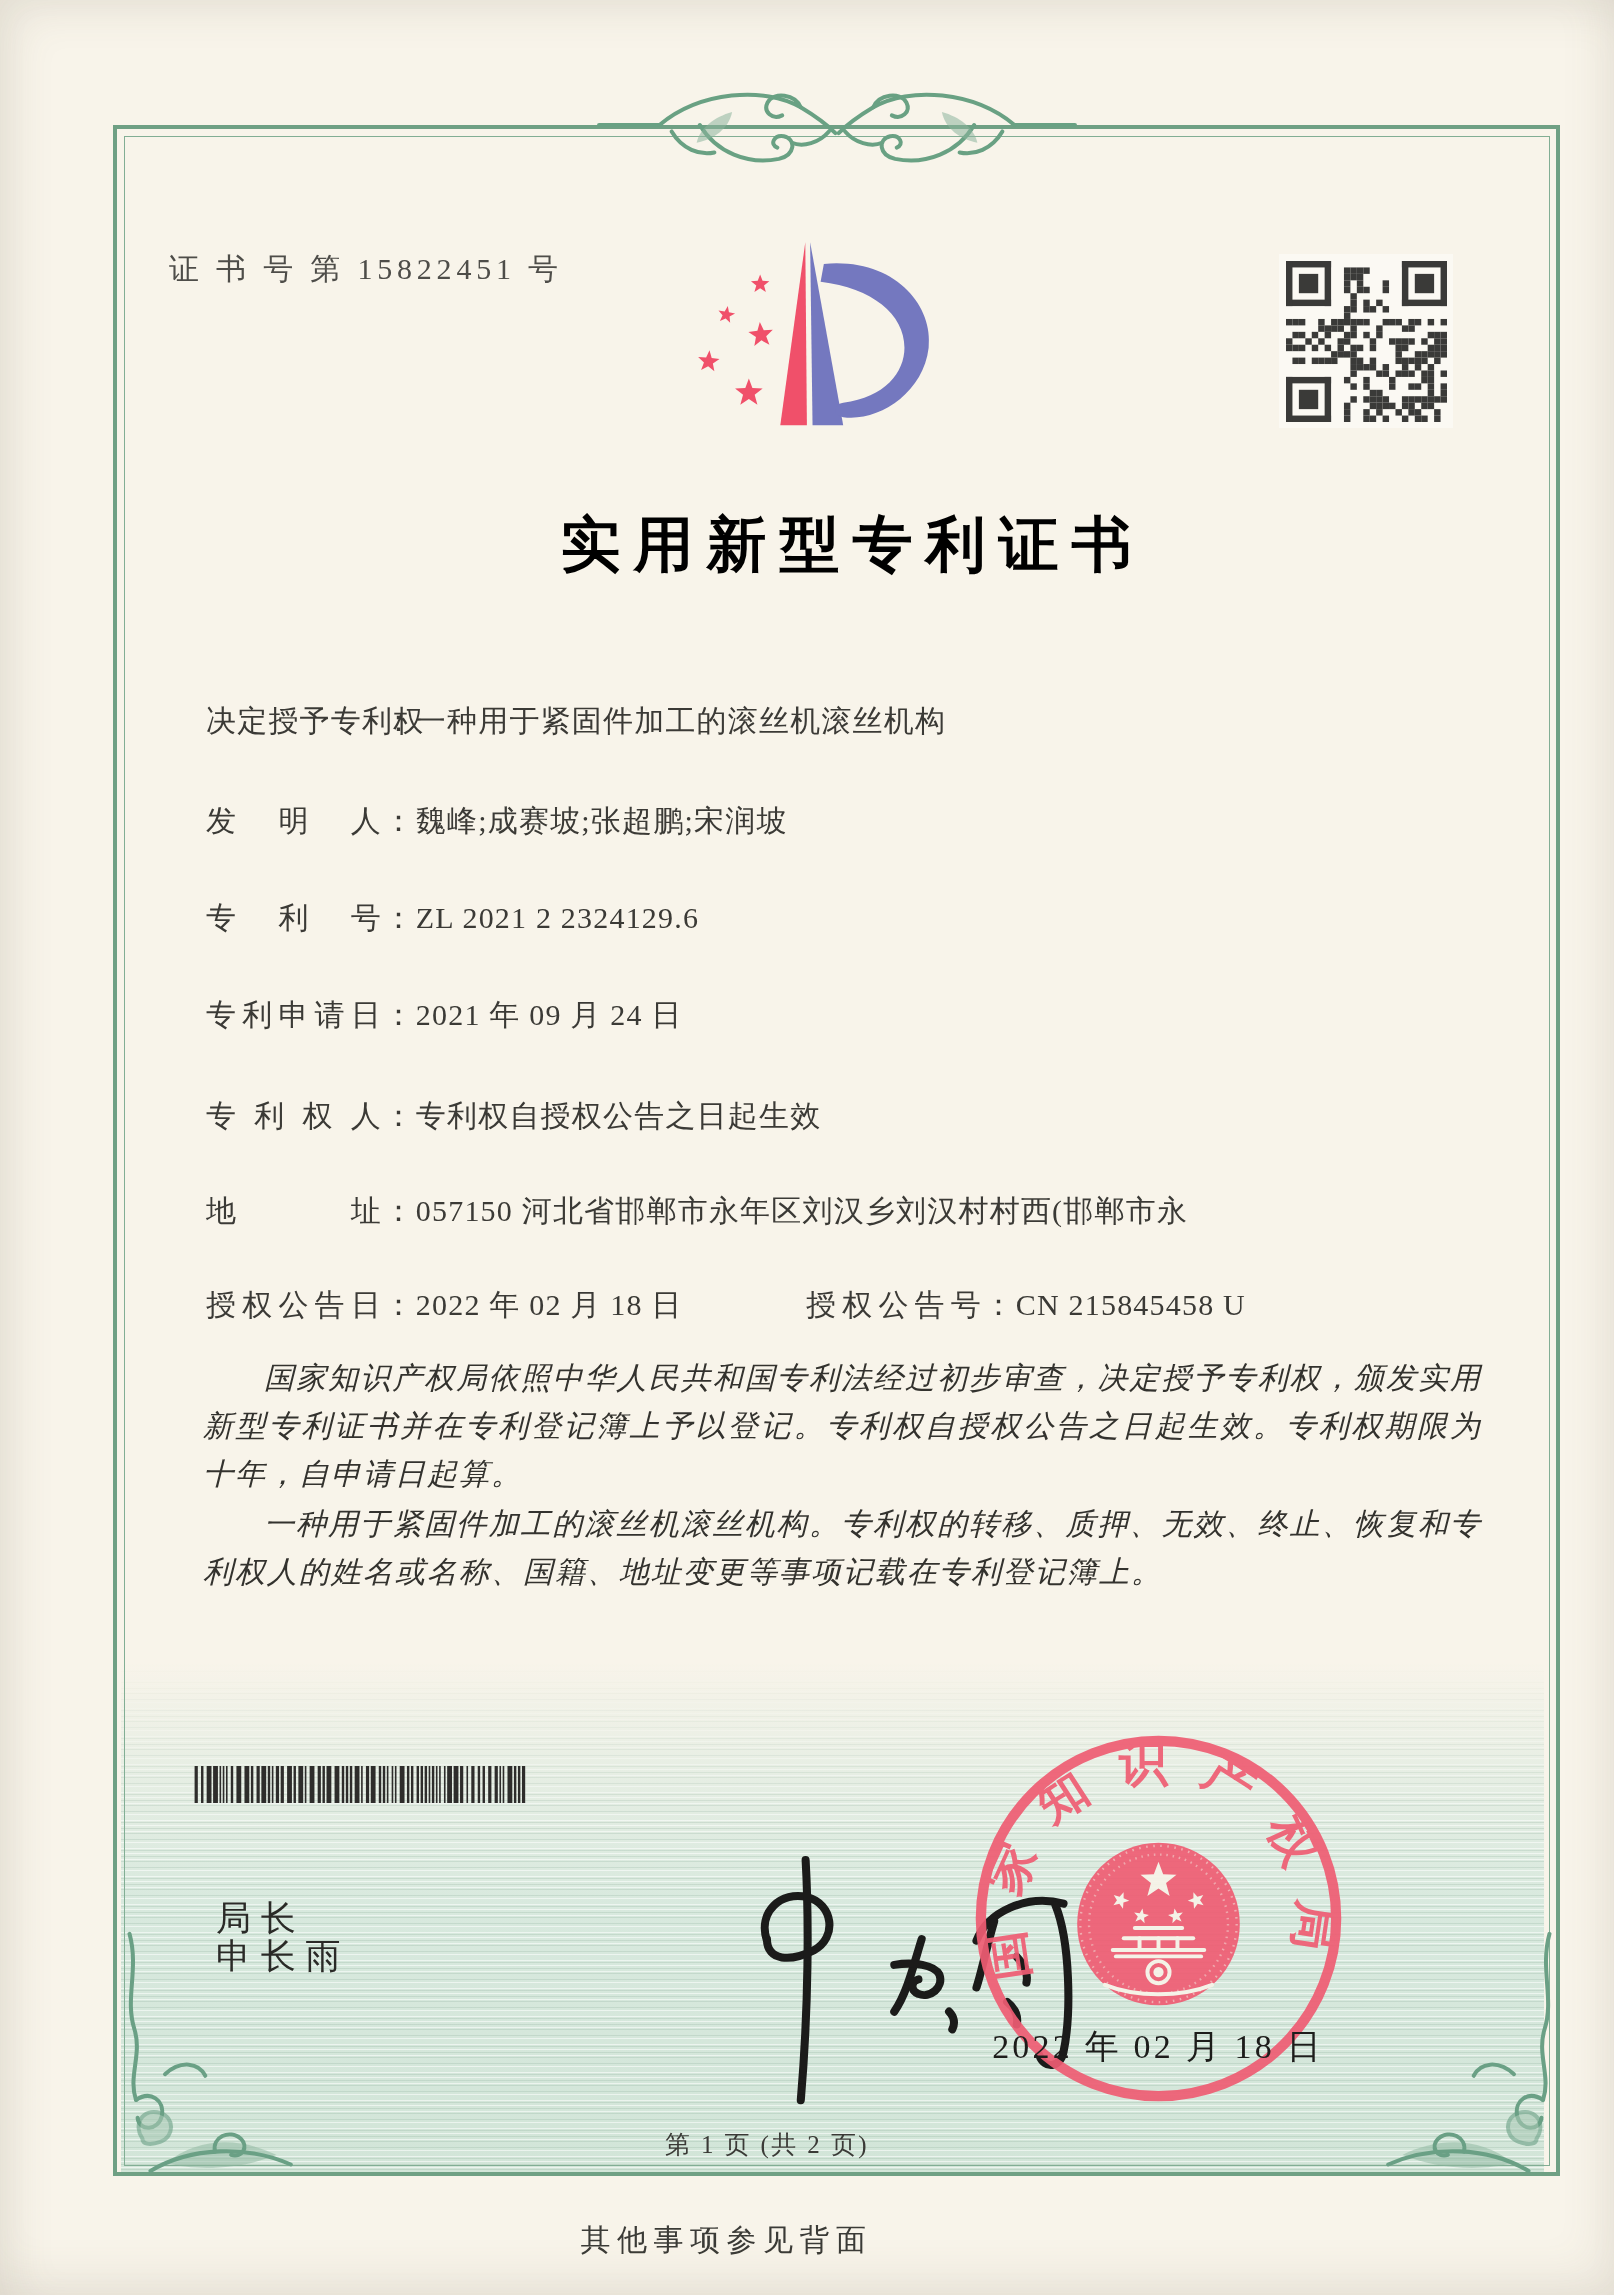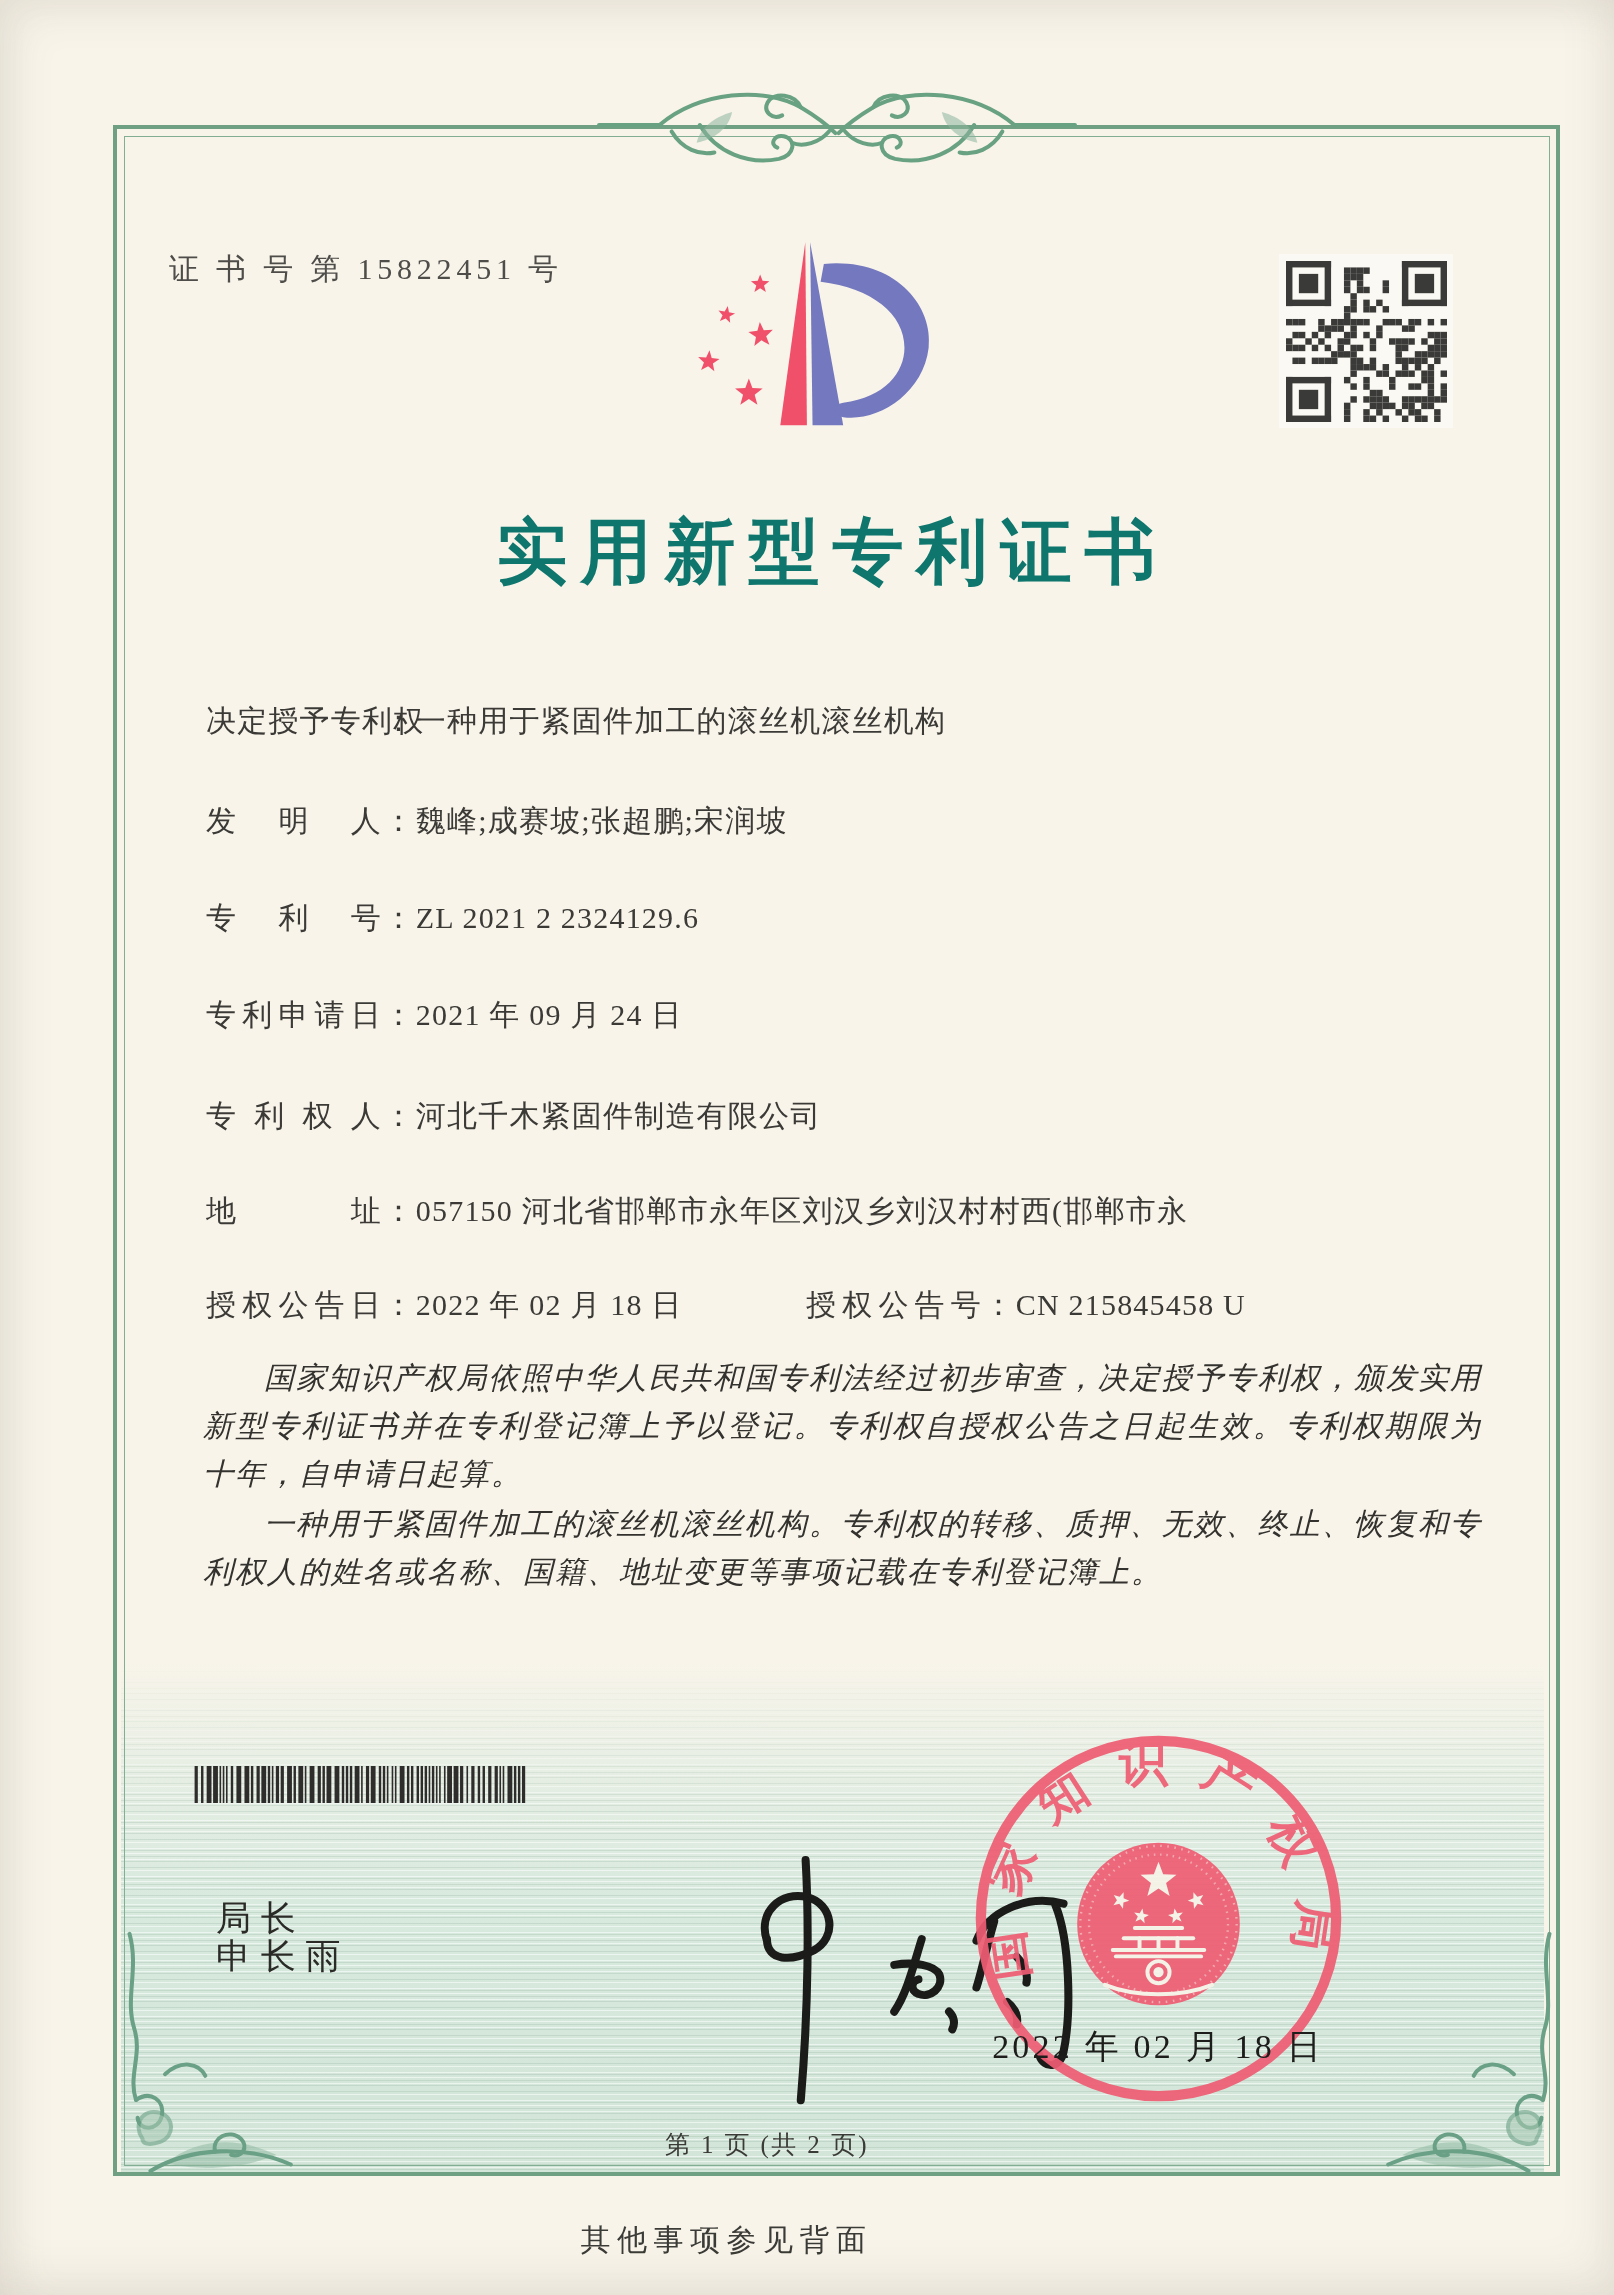--- a/index.html
+++ b/index.html
@@ -20,21 +20,21 @@
     background:linear-gradient(to bottom, rgba(215,233,222,0) 0px, rgba(215,233,222,.55) 113px, #d8e9de 242px, #d2e5d8 100%);}
   .band::after{content:'';position:absolute;inset:0;
     background:repeating-linear-gradient(to bottom,
       rgba(255,255,255,.55) 0 0.8px, transparent 0.8px 2.4px,
       rgba(122,160,138,.20) 2.4px 3.2px, transparent 3.2px 5.6px);
     -webkit-mask-image:linear-gradient(to bottom, transparent 0, #000 161px);
     mask-image:linear-gradient(to bottom, transparent 0, #000 161px);}
   
   .certno{position:absolute;left:169px;top:249px;font-size:30px;letter-spacing:4.8px;color:#4e4d49;z-index:3;}
   .title{position:absolute;left:113px;top:505px;width:1439px;text-align:center;
-    font-size:71px;font-weight:bold;letter-spacing:13px;color:#0f766e;z-index:3;}
+    font-size:60px;font-weight:bold;letter-spacing:13px;color:#000000;z-index:3;padding-left:20px;}
   .row{position:absolute;left:206px;font-size:30px;color:#3b3a36;white-space:nowrap;z-index:3;letter-spacing:1.2px;}
   .lbl{display:inline-block;width:176px;text-align:justify;text-align-last:justify;}
   .col{margin-left:1.6px;}
   .val{margin-left:1px;text-align:center;}
   .r1{top:701px}.r2{top:801px}.r3{top:898px}.r4{top:995px}.r5{top:1096px}
   .r6{top:1191px}.addr2{position:absolute;left:208px;top:50px;}
   .r7{top:1285px}.grant2{position:absolute;left:600px;top:0;}
   .para{position:absolute;left:203px;width:1279px;font-size:30px;line-height:48px;
     color:#33322e;text-align:justify;text-indent:61px;letter-spacing:2px;z-index:3;font-style:italic;}
   .p1{top:1354px}.p2{top:1500px}
@@ -326,21 +326,21 @@
 <div class="row r2">
   <span class="lbl">发明人</span><span class="col">：</span><span class="val">魏峰;成赛坡;张超鹏;宋润坡</span>
 </div>
 <div class="row r3">
   <span class="lbl">专利号</span><span class="col">：</span><span class="val">ZL 2021 2 2324129.6</span>
 </div>
 <div class="row r4">
   <span class="lbl">专利申请日</span><span class="col">：</span><span class="val">2021 年 09 月 24 日</span>
 </div>
 <div class="row r5">
-  <span class="lbl">专利权人</span><span class="col">：</span><span class="val">河北千木紧固件制造有限公司</span>
+  <span class="lbl">专利权人</span><span class="col">：</span><span class="val">专利权自授权公告之日起生效</span>
 </div>
 <div class="row r6">
   <span class="lbl">地址</span><span class="col">：</span><span class="val">057150 河北省邯郸市永年区刘汉乡刘汉村村西(邯郸市永</span>
 </div>
 <div class="row r7">
   <span class="lbl">授权公告日</span><span class="col">：</span><span class="val">2022 年 02 月 18 日</span>
   <span class="grant2">
     <span class="lbl">授权公告号</span><span class="col">：</span><span class="val">CN 215845458 U</span>
   </span>
 </div>

